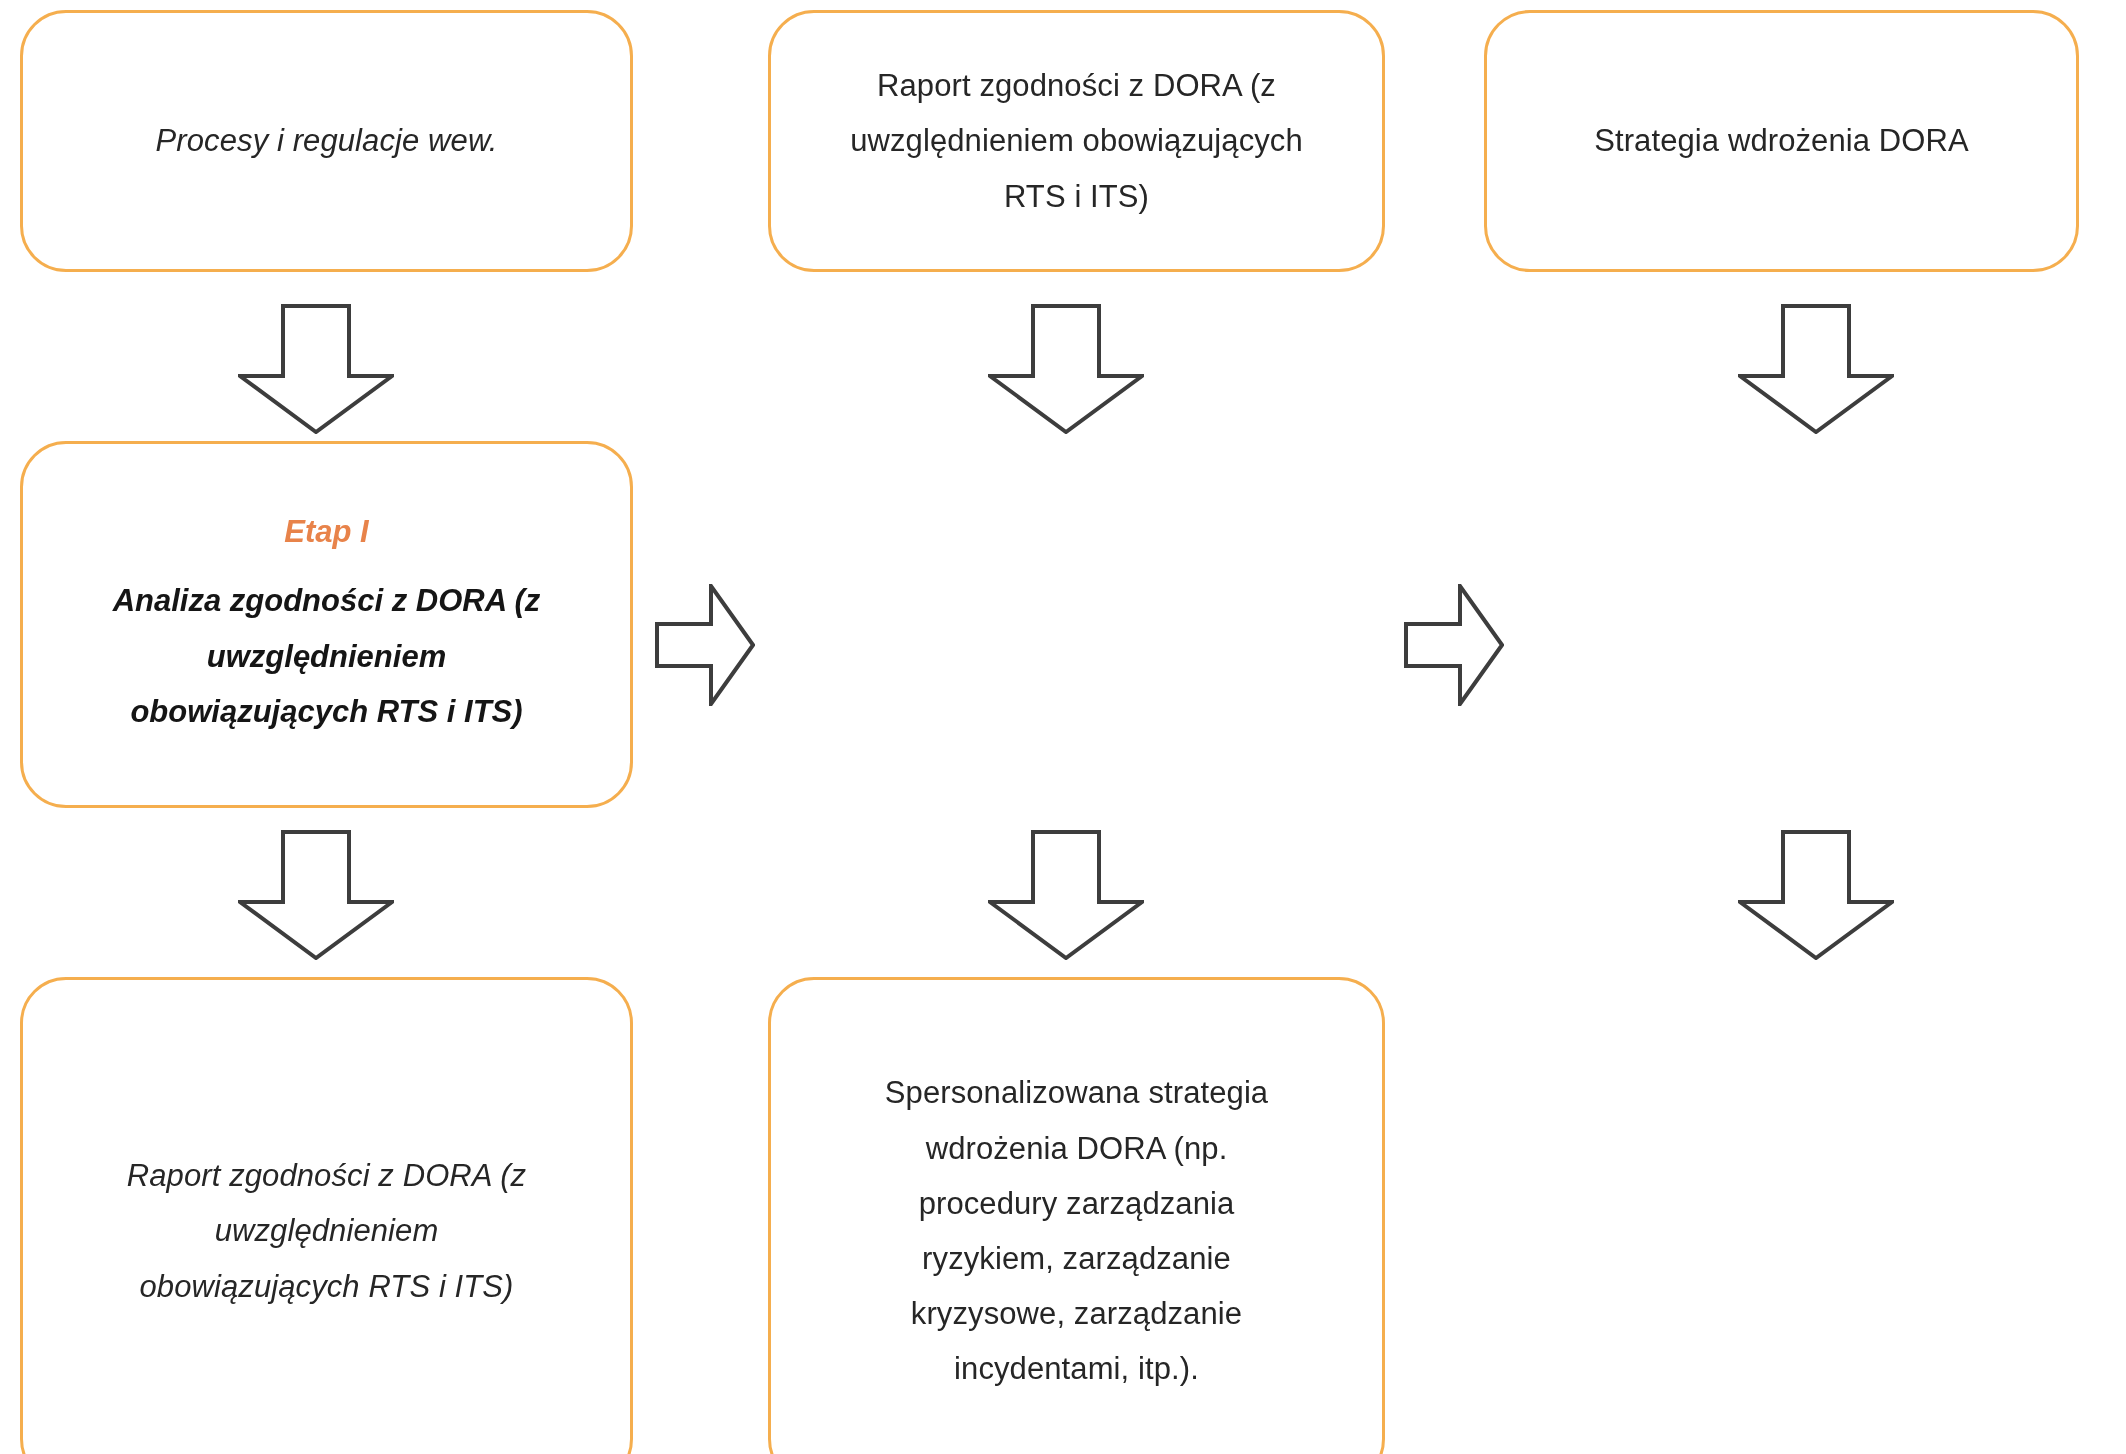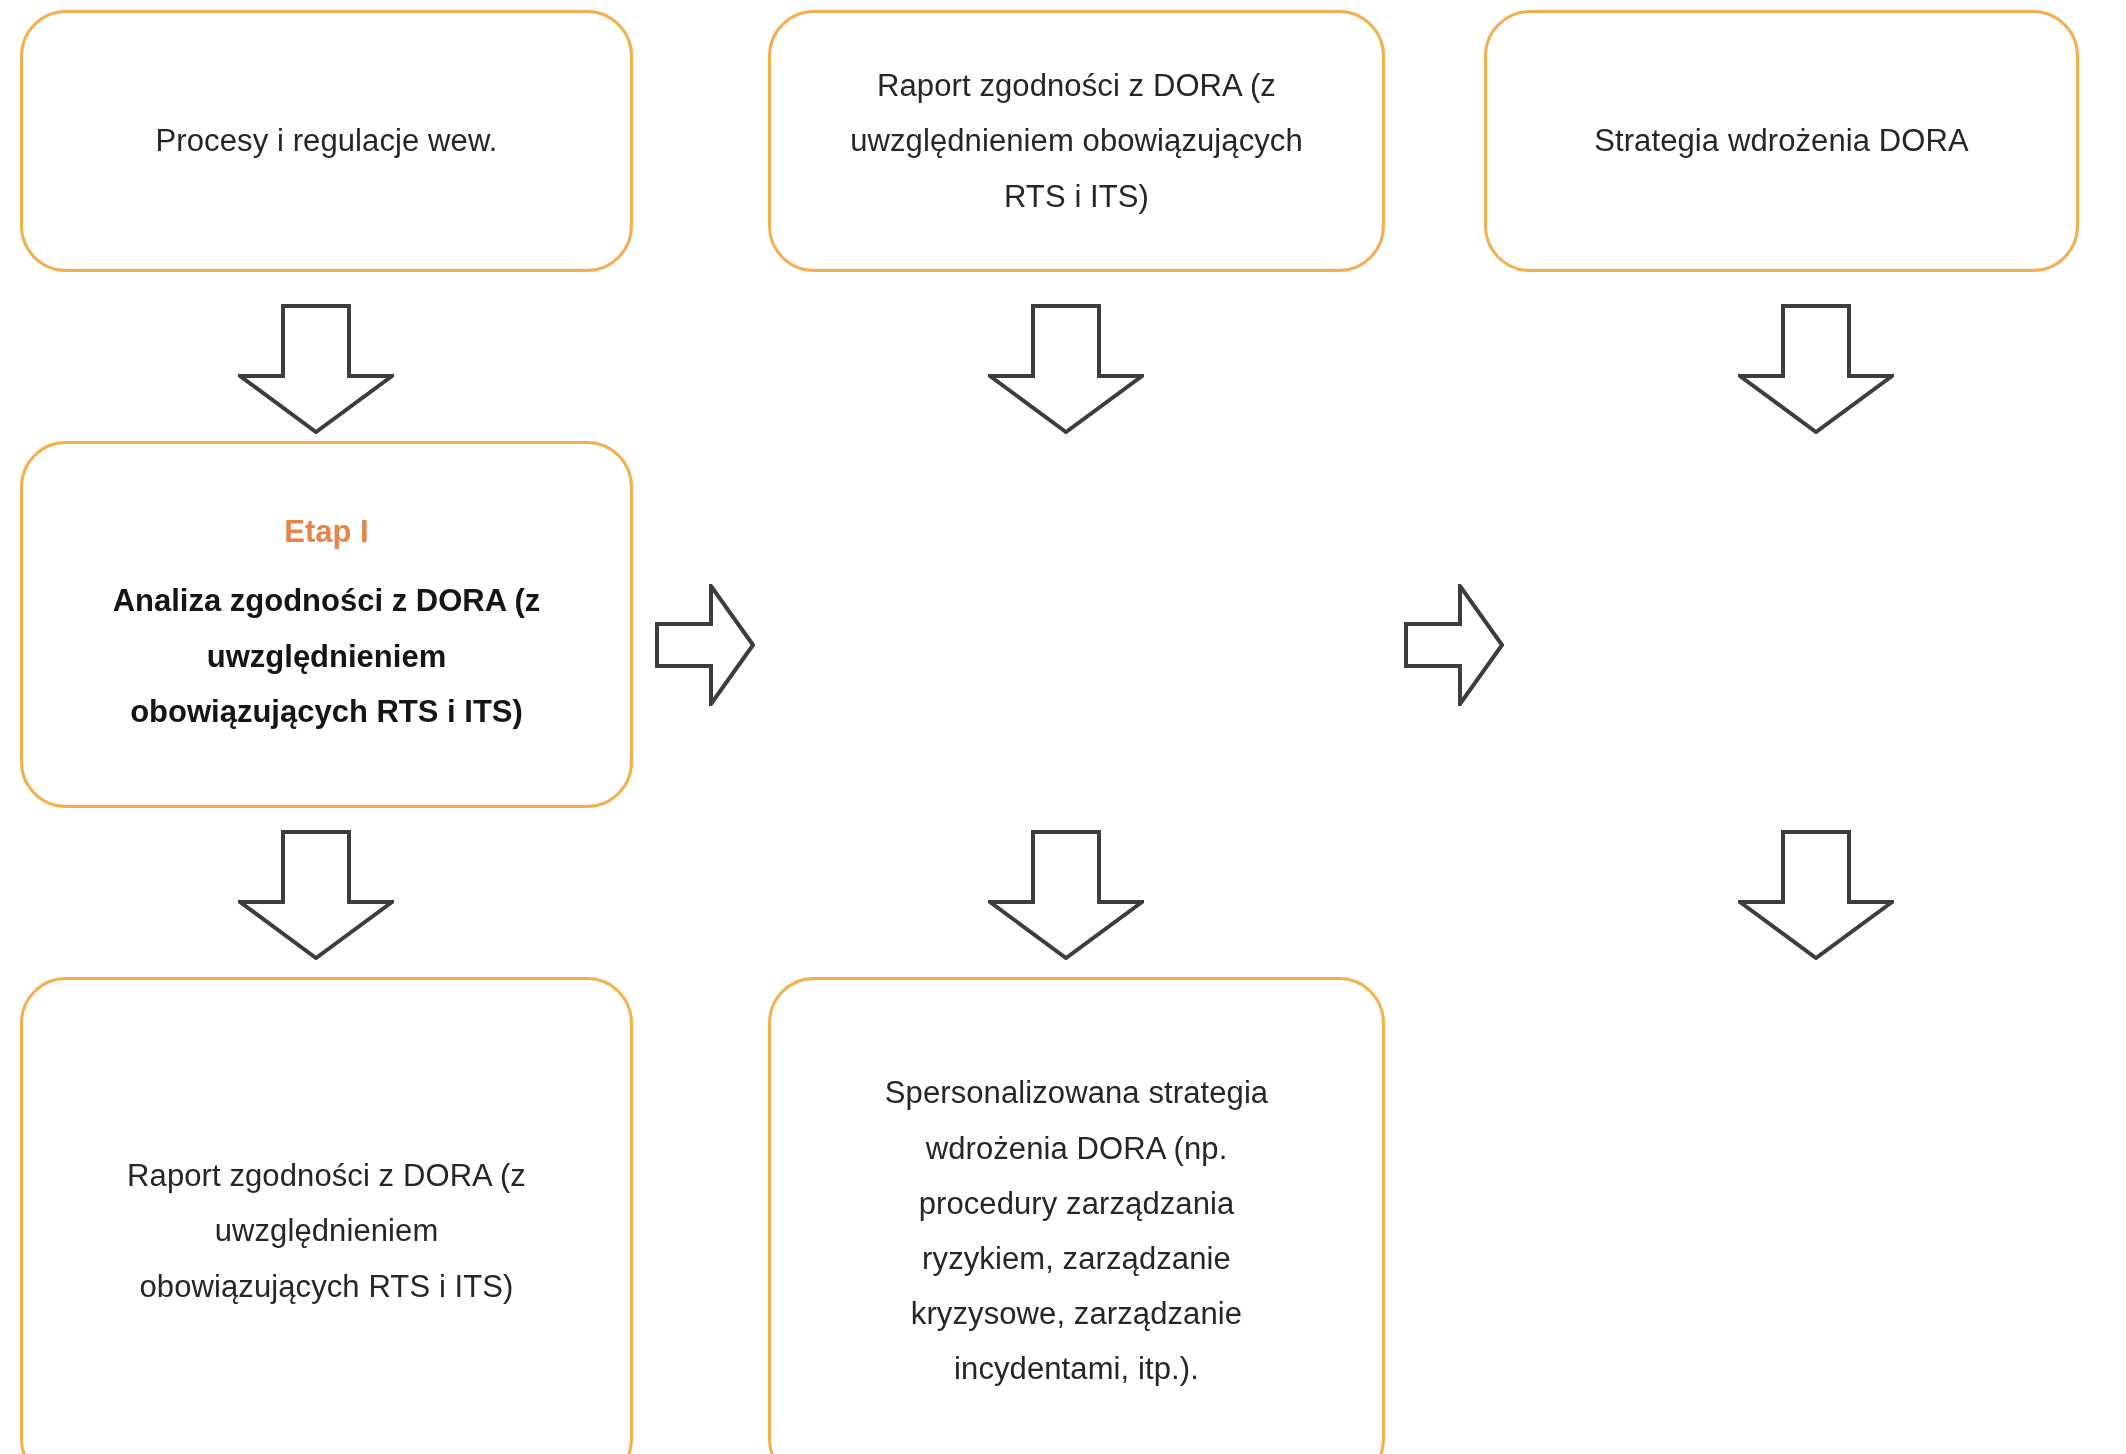--- a/index.html
+++ b/index.html
@@ -53,21 +53,21 @@
 
   .stage-body {
     font-size: 31px;
     font-weight: bold;
     line-height: 1.78;
     color: #151515;
     white-space: pre-line;
   }
 
   
-  .col-1 { left: 20px;   width: 613px; }
+  .col-1 { left: 20px;   width: 613px; font-style: italic; }
   .col-2 { left: 768px;  width: 617px; }
   .col-3 { left: 1484px; width: 595px; }
 
   
   .row-top    { top: 10px;  height: 262px; }
   .row-middle { top: 441px; height: 367px; }
   .row-bottom { top: 977px; height: 508px; text-align: center; }
 
   
   .arrow {

